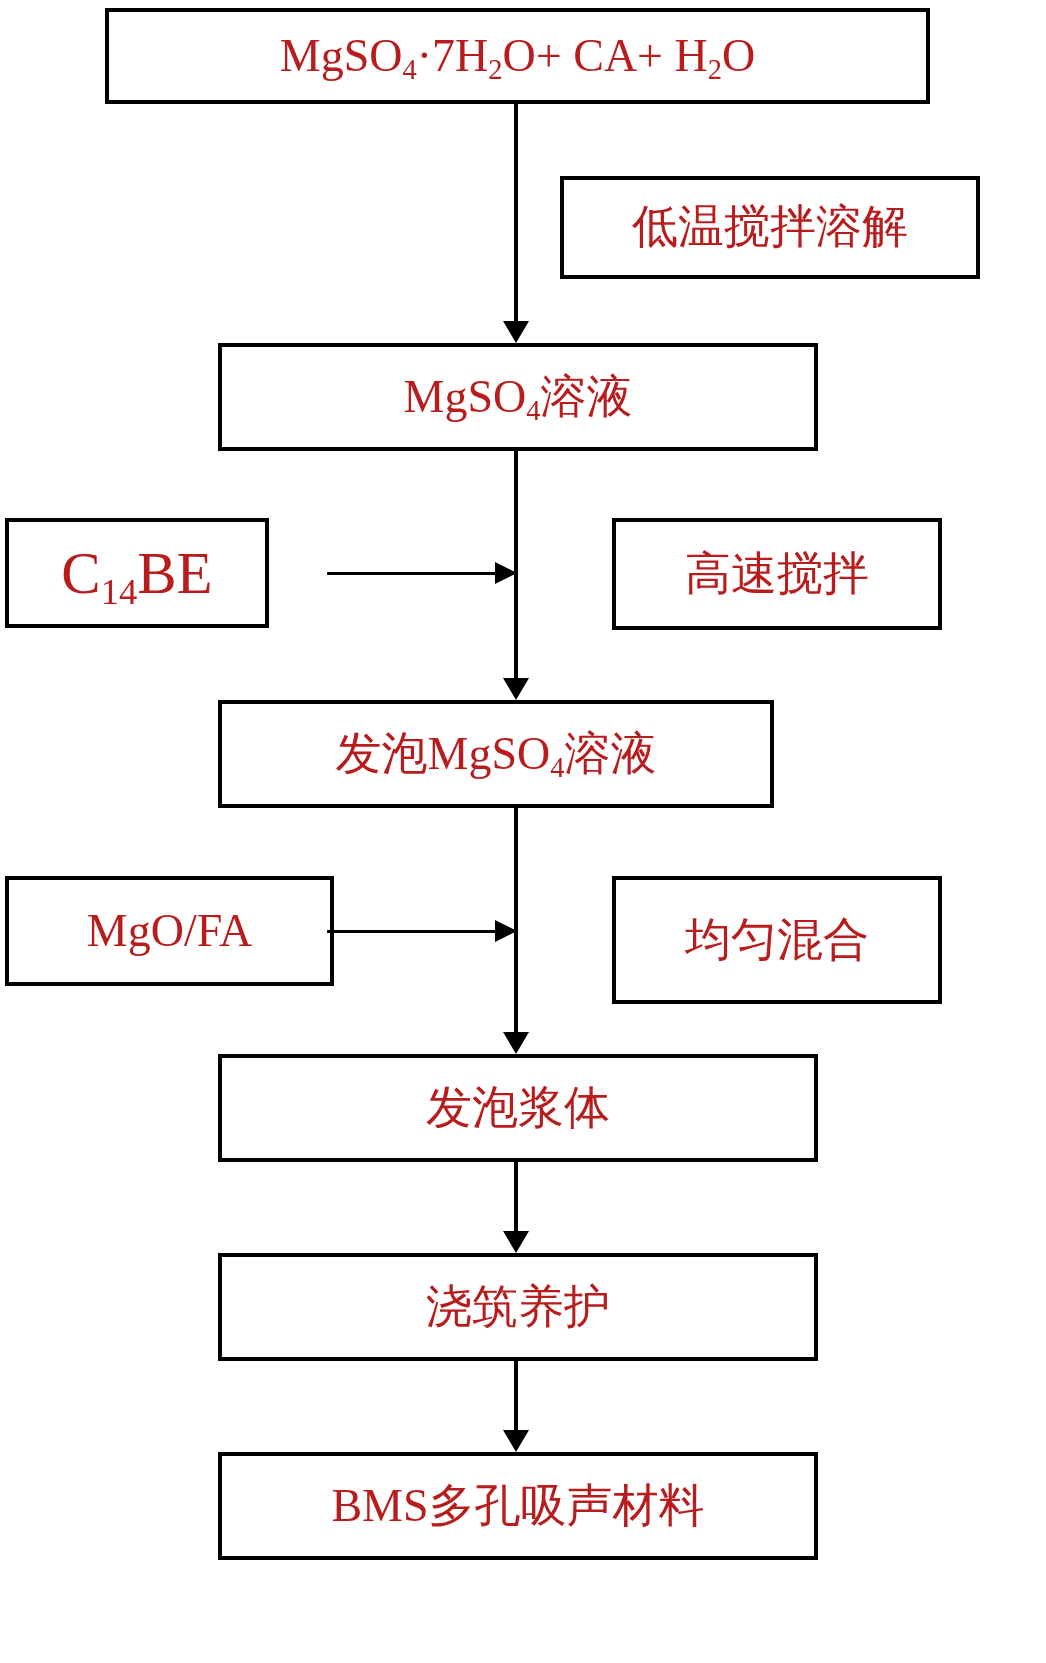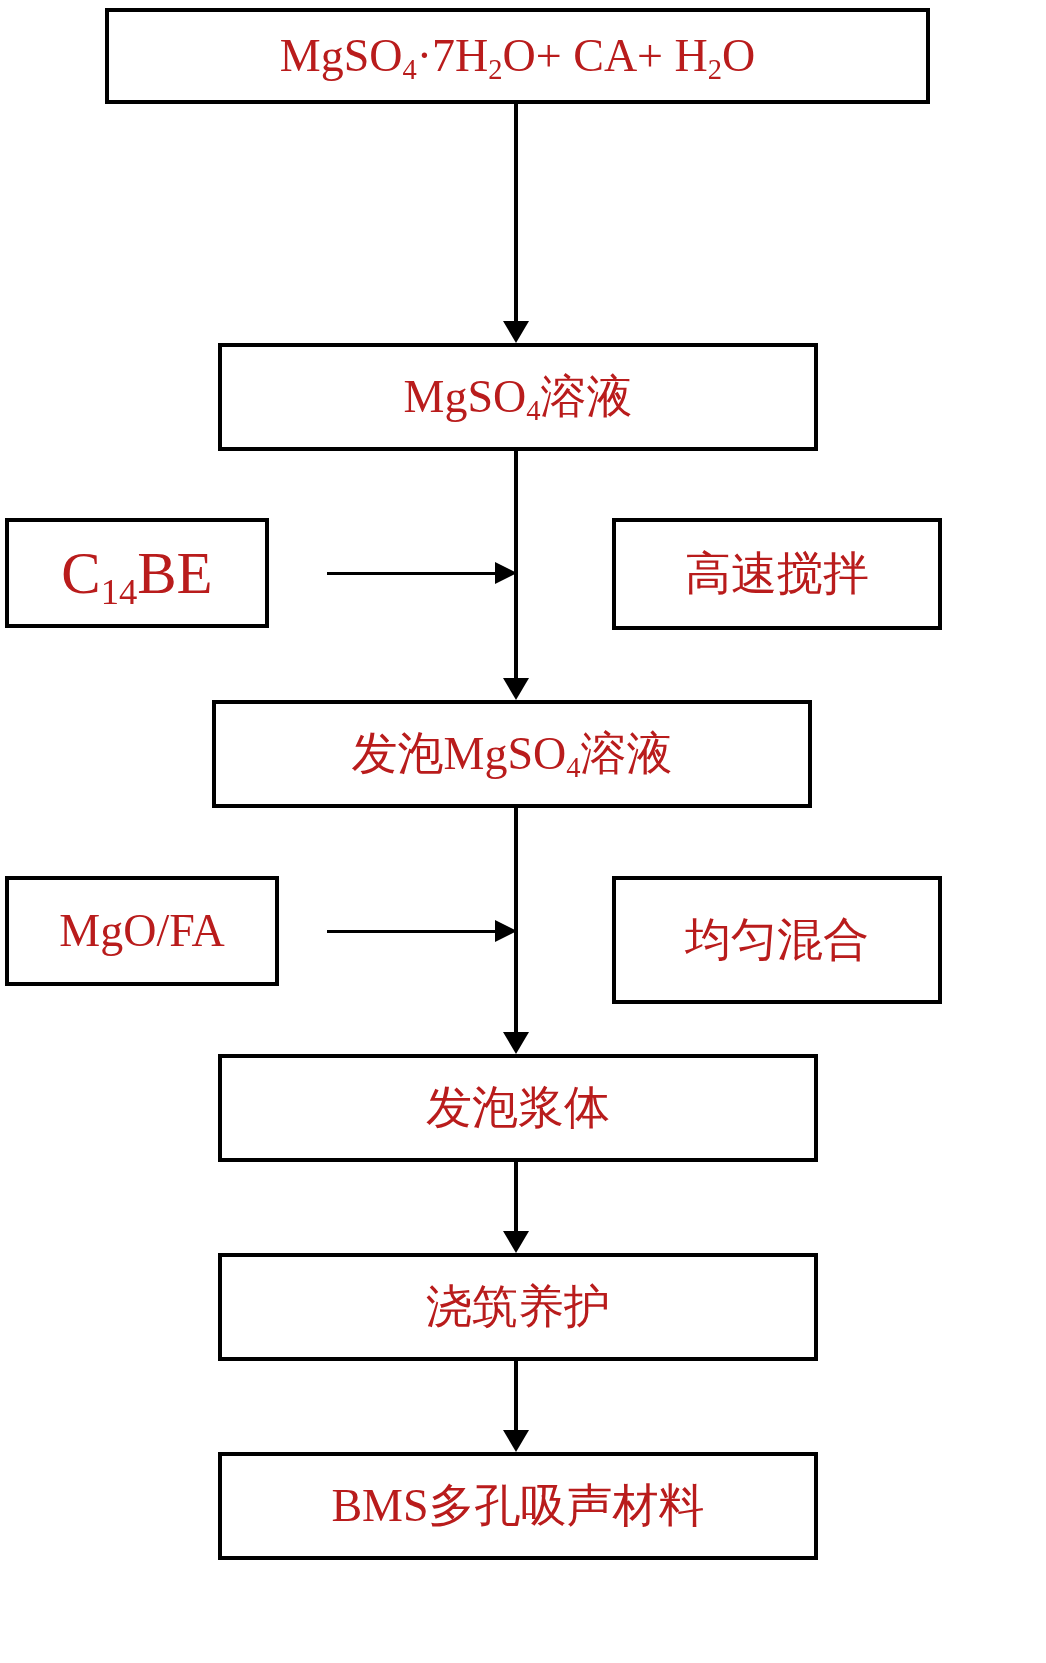--- a/index.html
+++ b/index.html
@@ -64,33 +64,36 @@
     border-left: 22px solid #000000;
   }
 </style>
 </head>
 <body>
 
 <div id="canvas">
     <div class="box" style="left: 105px; top: 8px; width: 825px; height: 96px; font-size: 46px;">
       <span class="txt">MgSO<sub>4</sub>·7H<sub>2</sub>O+ CA+ H<sub>2</sub>O</span>
     </div>
+    <div class="box" style="left: 560px; top: 176px; width: 420px; height: 103px; font-size: 46px;">
+      <span class="txt">低温搅拌溶解</span>
+    </div>
     <div class="box" style="left: 218px; top: 343px; width: 600px; height: 108px; font-size: 46px;">
       <span class="txt">MgSO<sub>4</sub>溶液</span>
     </div>
     <div class="box" style="left: 5px; top: 518px; width: 264px; height: 110px; font-size: 59px;">
       <span class="txt">C<sub>14</sub>BE</span>
     </div>
     <div class="box" style="left: 612px; top: 518px; width: 330px; height: 112px; font-size: 46px;">
       <span class="txt">高速搅拌</span>
     </div>
-    <div class="box" style="left: 212px; top: 700px; width: 600px; height: 108px; font-size: 46px;">
+    <div class="box" style="left: 218px; top: 700px; width: 556px; height: 108px; font-size: 46px;">
       <span class="txt">发泡MgSO<sub>4</sub>溶液</span>
     </div>
-    <div class="box" style="left: 5px; top: 876px; width: 274px; height: 110px; font-size: 46px;">
+    <div class="box" style="left: 5px; top: 876px; width: 329px; height: 110px; font-size: 46px;">
       <span class="txt">MgO/FA</span>
     </div>
     <div class="box" style="left: 612px; top: 876px; width: 330px; height: 128px; font-size: 46px;">
       <span class="txt">均匀混合</span>
     </div>
     <div class="box" style="left: 218px; top: 1054px; width: 600px; height: 108px; font-size: 46px;">
       <span class="txt">发泡浆体</span>
     </div>
     <div class="box" style="left: 218px; top: 1253px; width: 600px; height: 108px; font-size: 46px;">
       <span class="txt">浇筑养护</span>

